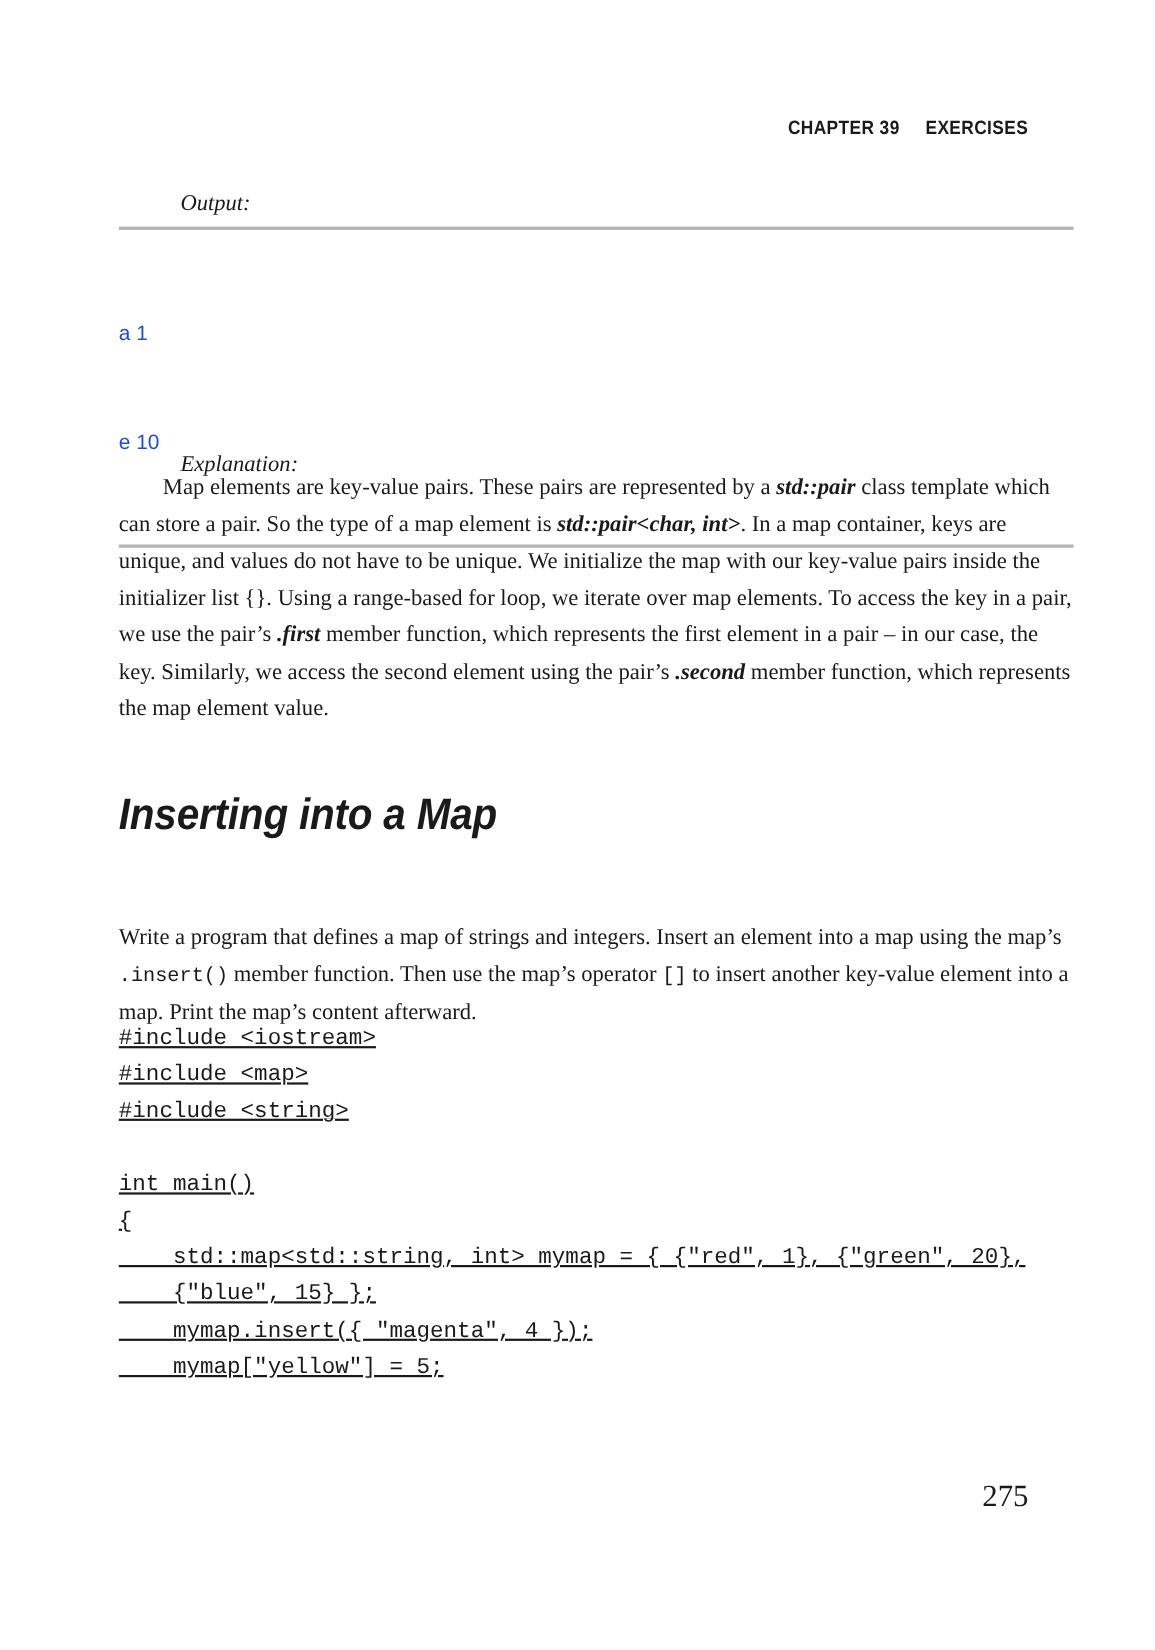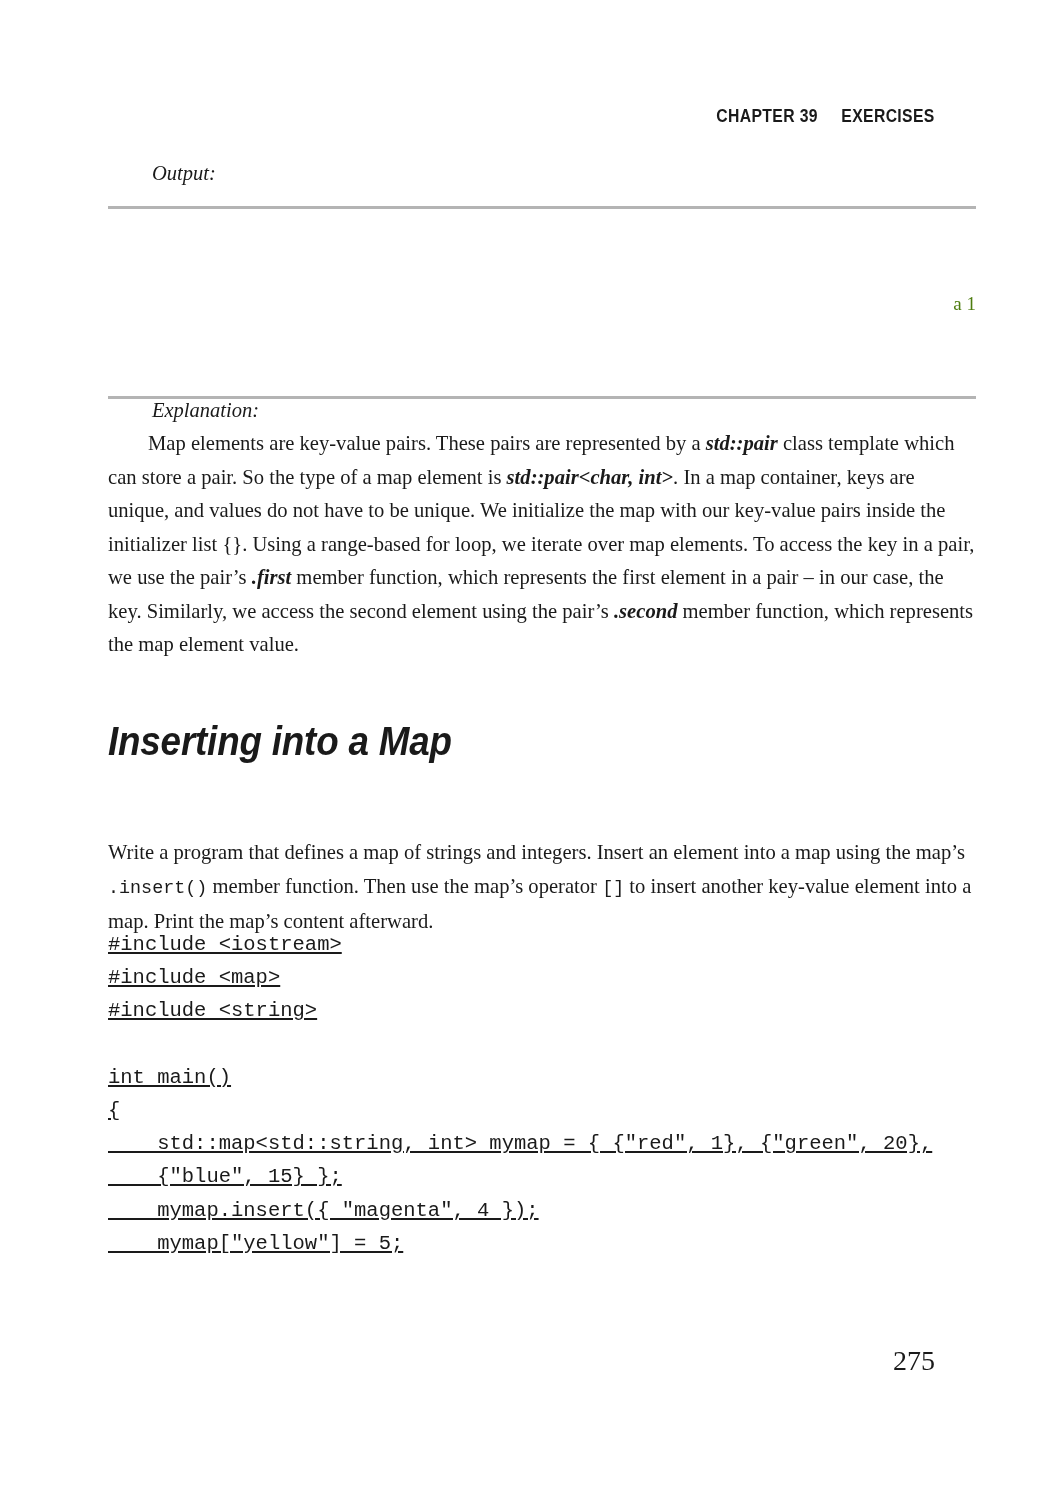--- a/index.html
+++ b/index.html
@@ -43,38 +43,37 @@
   .col {
     position: absolute;
     left: 108px;
     top: 0;
     width: 868px;
   }
 
   .label-italic {
     font-style: italic;
     font-size: 20.5px;
-    margin: 4px;
+    margin: 16px;
     padding-left: 40px;
   }
 
   
   .rule {
     height: 3px;
     background: #b4b4b4;
     width: 868px;
   }
   .outblock {
-    font-family: Liberation Serif, serif;
+    font-family: Liberation Sans, sans-serif;
     font-size: 19px;
     line-height: 33px;
-    color: #4d7c0f;
+    color: #1d4ed8;
     padding: 12px 0 10px 0;
     white-space: pre;
-    text-align: right;
   }
   .outblock .ln { display: block; }
 
   
   p.body {
     margin: 0;
     font-size: 20.6px;
     line-height: 33.5px;
     text-align: left;
     color: #1a1a1a;
@@ -140,20 +139,21 @@
   <div class="col">
 
     <div id="output-label">
       <p class="label-italic">Output:</p>
     </div>
 
     <div id="output-block">
       <div class="rule"></div>
       <div class="outblock">
         <span class="ln">a 1</span>
+        <span class="ln">e 10</span>
       </div>
       <div class="rule"></div>
     </div>
 
     <div id="explanation-label">
       <p class="label-italic">Explanation:</p>
     </div>
 
     <div id="explanation-para">
       <p class="body indent"><span>Map elements are key-value pairs. These pairs are represented by a </span><i>std::pair</i><span> class template which can store a pair. So the type of a map element is </span><i>std::pair&lt;char, int&gt;</i><span>. In a map container, keys are unique, and values do not have to be unique. We initialize the map with our key-value pairs inside the initializer list {}. Using a range-based for loop, we iterate over map elements. To access the key in a pair, we use the pair’s </span><i>.first</i><span> member function, which represents the first element in a pair – in our case, the key. Similarly, we access the second element using the pair’s </span><i>.second</i><span> member function, which represents the map element value.</span></p>

